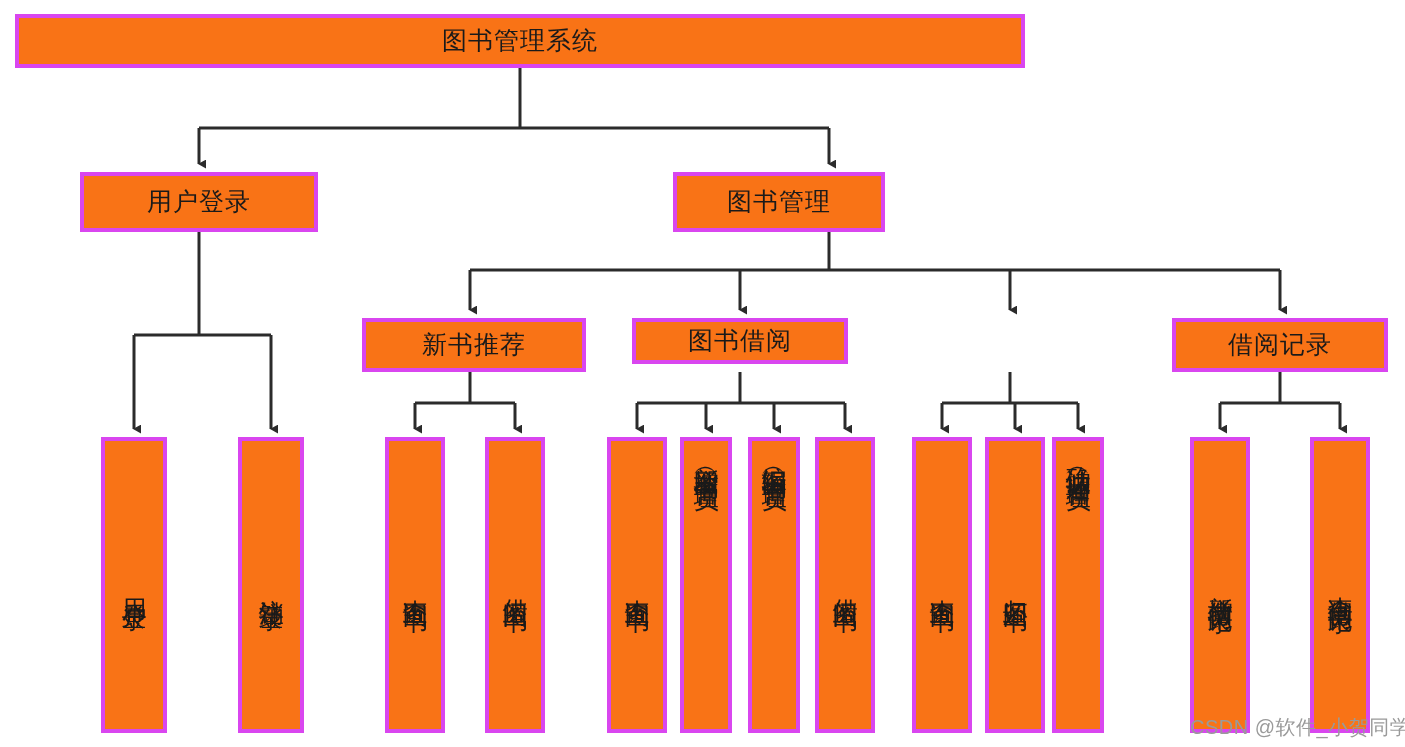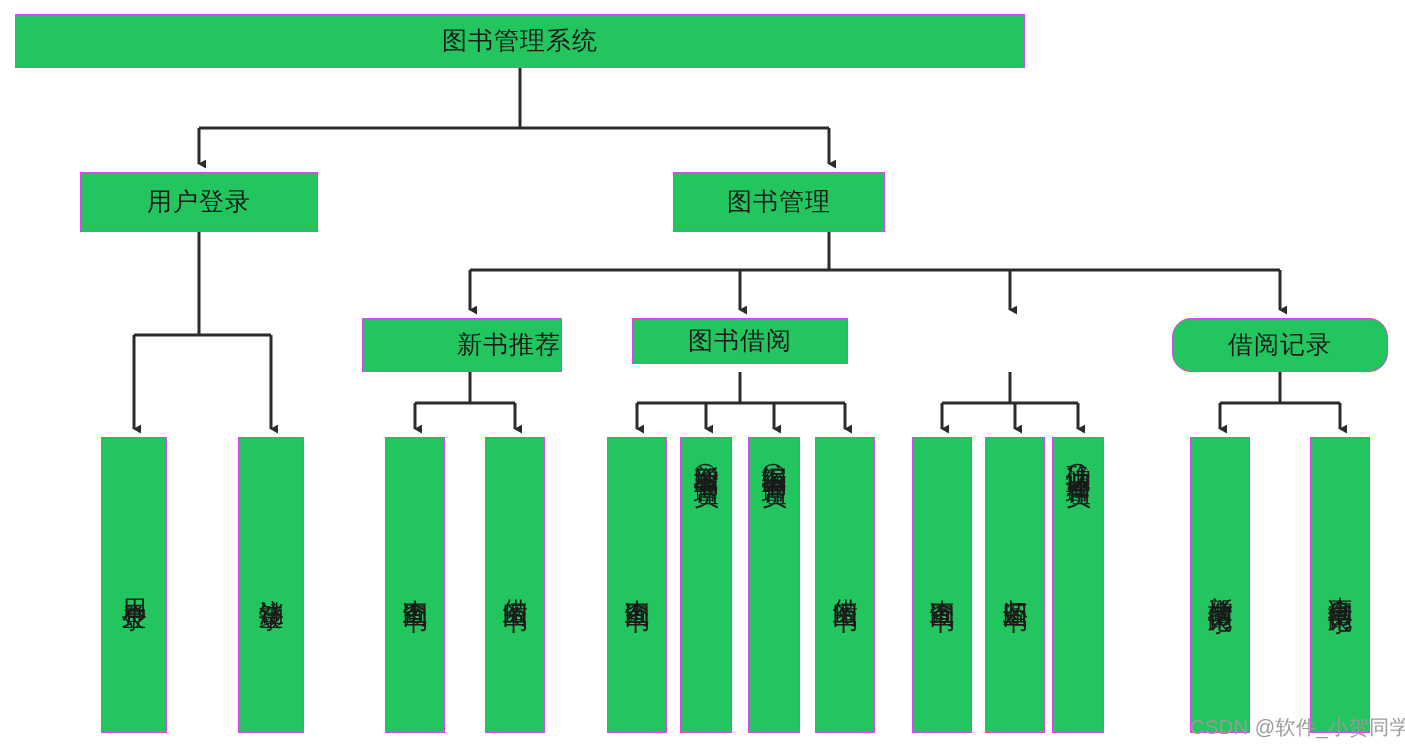--- a/index.html
+++ b/index.html
@@ -21,22 +21,22 @@
     position: absolute;
     left: 0;
     top: 0;
     width: 1405px;
     height: 747px;
     pointer-events: none;
   }
   .node {
     position: absolute;
     box-sizing: border-box;
-    background: #22c55e;
-    border: 1px solid #d946ef;
+    background: #f97316;
+    border: 4px solid #d946ef;
     display: flex;
     align-items: center;
     justify-content: center;
     color: #1a1a1a;
   }
   .node.horiz .node-label {
     font-size: 25px;
     letter-spacing: 1px;
     line-height: 1.1;
     white-space: nowrap;
@@ -126,27 +126,27 @@
     <span class="node-label">图书管理系统</span>
   </div>
 
   <div class="node horiz" style="left:80px; top:172px; width:238px; height:60px;">
     <span class="node-label">用户登录</span>
   </div>
   <div class="node horiz" style="left:673px; top:172px; width:212px; height:60px;">
     <span class="node-label">图书管理</span>
   </div>
 
-  <div class="node horiz" style="left:362px; top:318px; width:200px; height:54px;justify-content:flex-end;">
+  <div class="node horiz" style="left:362px; top:318px; width:224px; height:54px;">
     <span class="node-label">新书推荐</span>
   </div>
   <div class="node horiz" style="left:632px; top:318px; width:216px; height:46px;">
     <span class="node-label">图书借阅</span>
   </div>
-  <div class="node horiz" style="left:1172px; top:318px; width:216px; height:54px;border-radius:19px;">
+  <div class="node horiz" style="left:1172px; top:318px; width:216px; height:54px;">
     <span class="node-label">借阅记录</span>
   </div>
 
   <div class="node vert centered" style="left:101px; top:437px; width:66px; height:296px;">
     <span class="node-label">用户登录</span>
   </div>
   <div class="node vert centered" style="left:238px; top:437px; width:66px; height:296px;">
     <span class="node-label">注销登录</span>
   </div>
   <div class="node vert centered" style="left:385px; top:437px; width:60px; height:296px;">

